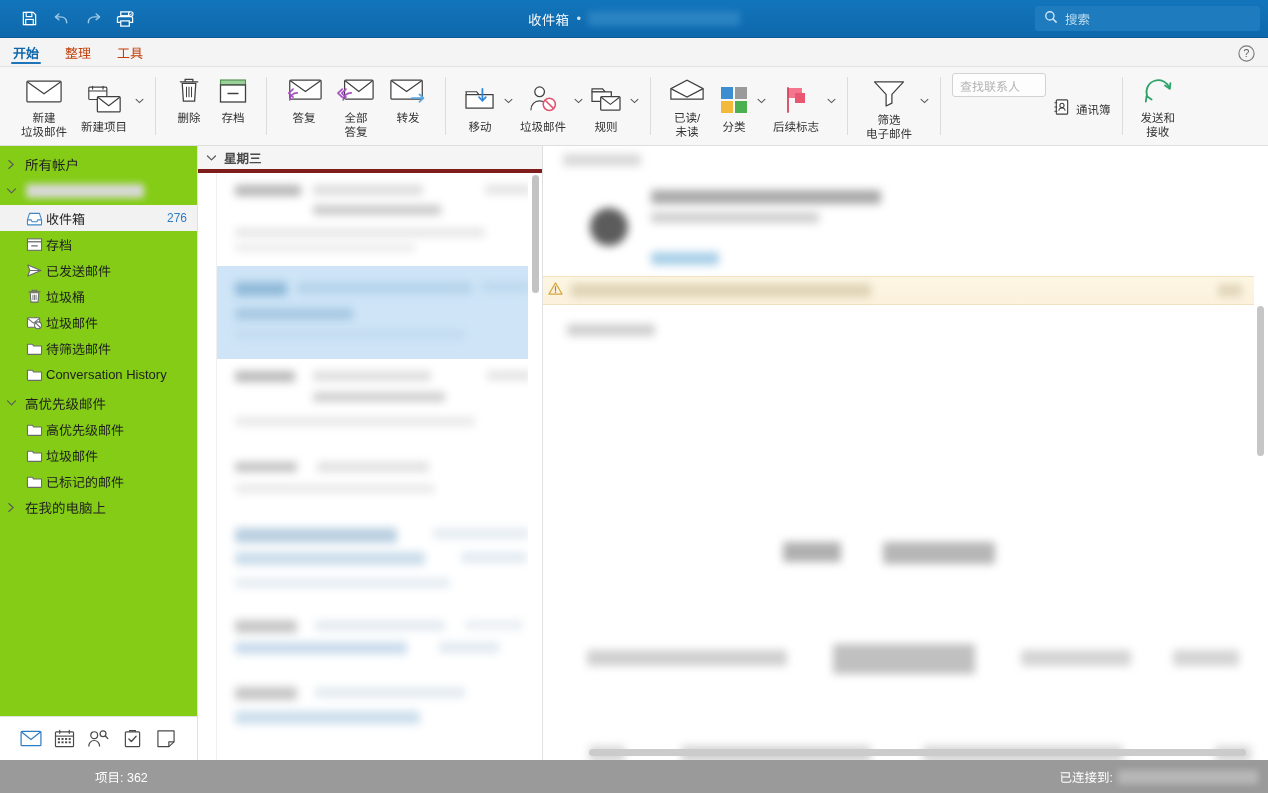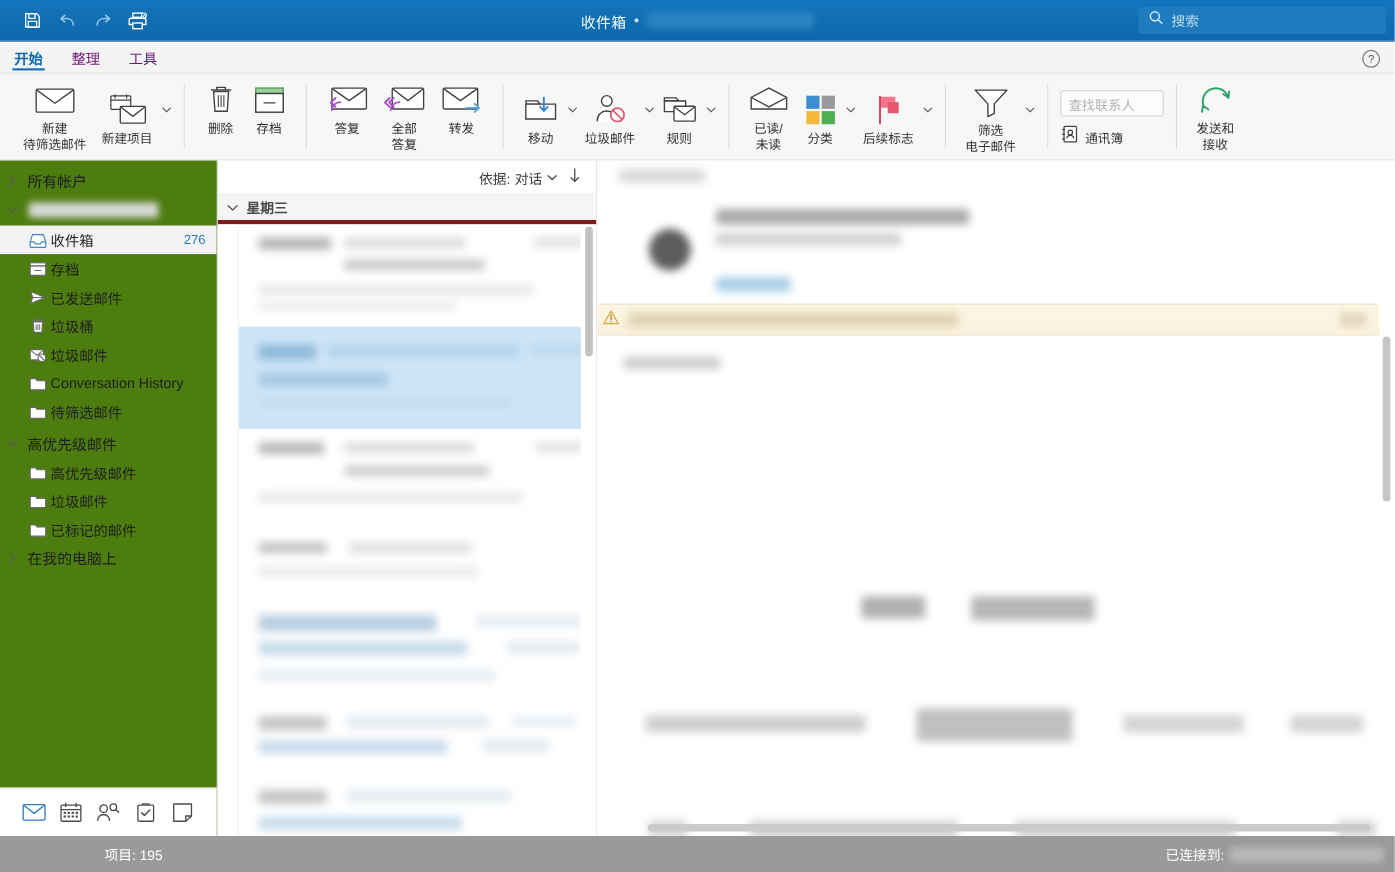--- a/index.html
+++ b/index.html
@@ -51,21 +51,21 @@
   .tabbar {
     height: 29px; flex: 0 0 29px;
     background: #f4f4f4;
     display: flex; align-items: stretch;
     position: relative;
     border-bottom: 1px solid #e3e3e3;
   }
   .tab {
     padding: 0 13px;
     display: flex; align-items: center;
-    font-size: 13px; color: #701a75;
+    font-size: 13px; color: #c2410c;
     position: relative;
   }
   .tab.active { color: #0f68ab; font-weight: 600; }
   .tab.active::after {
     content: ""; position: absolute;
     left: 11px; right: 11px; bottom: 2px; height: 2.5px;
     background: #1e74b8; border-radius: 2px;
   }
   .help-btn {
     position: absolute; right: 10px; top: 3px;
@@ -94,35 +94,35 @@
   .ritem .lbl {
     font-size: 11.5px; color: #333; text-align: center;
     line-height: 1.22; margin-top: 2px; white-space: pre-line;
   }
   .ritem-row { display: flex; align-items: center; }
   .caret { margin-left: 1px; align-self: center; margin-top: -14px; }
   
   .rstack { display: flex; flex-direction: column; justify-content: center; padding: 5px 6px 0; gap: 6px; }
   .rsmall { display: flex; align-items: center; gap: 6px; }
   .rsmall .lbl { font-size: 11.5px; color: #333; }
-  .contact-col { display: flex; flex-direction: column; justify-content: center; padding: 6px 8px 0; gap: 7px; }
+  .contact-col { display: flex; flex-direction: row; justify-content: space-between; padding: 6px 8px 0; gap: 7px; }
   .contact-input {
     width: 94px; height: 24px;
     border: 1px solid #d2d2d2; border-radius: 3px; background: #fdfdfd;
     font-size: 12px; color: #b3b3b3; padding: 0 7px;
     display: flex; align-items: center;
   }
 
   
   .body { flex: 1 1 auto; display: flex; min-height: 0; }
 
   
   .sidebar {
     width: 198px; flex: 0 0 198px;
-    background: #4d7c0f;
+    background: #84cc16;
     border-right: 1px solid #e0e0e0;
     display: flex; flex-direction: column;
     min-height: 0;
   }
   .folders { flex: 1 1 auto; overflow: hidden; padding-top: 5px; }
   .frow {
     display: flex; align-items: center;
     height: 26px; padding-right: 10px;
     font-size: 13px; color: #1f1f1f;
     white-space: nowrap;
@@ -315,21 +315,21 @@
 
     <div class="rgroup">
       <div class="ritem">
         <div class="ico">
           <svg width="38" height="28" viewBox="0 0 40 29">
               <rect x="2" y="4" width="36" height="22" rx="1.2" fill="#fff" stroke="#404040" stroke-width="1.3"></rect>
               <path d="M2.6 5L20 17.5 37.4 5" fill="none" stroke="#404040" stroke-width="1.3"></path>
             </svg>
         </div>
         <div class="lbl">新建
-待筛选邮件</div>
+垃圾邮件</div>
       </div>
       <div class="ritem-row">
         <div class="ritem">
           <div class="ico">
             <svg width="38" height="30" viewBox="0 0 40 31">
                 <rect x="4" y="2" width="19" height="13" rx="1" fill="#fff" stroke="#404040" stroke-width="1.2"></rect>
                 <path d="M4 6h19" stroke="#404040" stroke-width="1.1"></path>
                 <path d="M8 1v3M19 1v3" stroke="#404040" stroke-width="1.2" stroke-linecap="round"></path>
                 <rect x="13" y="12" width="24" height="16" rx="1" fill="#fff" stroke="#404040" stroke-width="1.3"></rect>
                 <path d="M13.5 12.7L25 21.5l11.5-8.8" fill="none" stroke="#404040" stroke-width="1.3"></path>
@@ -656,30 +656,30 @@
           </span>
           <span class="fname">垃圾邮件</span>
         </div>
 
         <div class="frow lvl1">
           <span class="ficon">
             <svg width="17" height="15" viewBox="0 0 18 16">
                 <path d="M1.5 3.5h5.2L8.2 5.4H16.5v8.2a.7.7 0 01-.7.7H2.2a.7.7 0 01-.7-.7z" fill="#fff" stroke="#6b6b6b" stroke-width="1.15" stroke-linejoin="round"></path>
               </svg>
           </span>
-          <span class="fname">Conversation History</span>
+          <span class="fname">待筛选邮件</span>
         </div>
 
         <div class="frow lvl1">
           <span class="ficon">
             <svg width="17" height="15" viewBox="0 0 18 16">
                 <path d="M1.5 3.5h5.2L8.2 5.4H16.5v8.2a.7.7 0 01-.7.7H2.2a.7.7 0 01-.7-.7z" fill="#fff" stroke="#6b6b6b" stroke-width="1.15" stroke-linejoin="round"></path>
               </svg>
           </span>
-          <span class="fname">待筛选邮件</span>
+          <span class="fname">Conversation History</span>
         </div>
 
         <div class="frow root" style="margin-top:3px;">
           <span class="chev">
             <svg width="11" height="8" viewBox="0 0 12 9">
                 <path d="M1.5 2.2L6 6.6l4.5-4.4" fill="none" stroke="#5a5a5a" stroke-width="1.25" stroke-linecap="round" stroke-linejoin="round"></path>
               </svg>
           </span>
           <span class="fname">高优先级邮件</span>
         </div>
@@ -763,37 +763,20 @@
         <div class="navbtn">
           <svg width="20" height="19" viewBox="0 0 21 20">
               <path d="M2 2h17v11.5L13.5 18.5H2z" fill="#fff" stroke="#4a4a4a" stroke-width="1.25" stroke-linejoin="round"></path>
               <path d="M19 13.5h-5.5v5" fill="none" stroke="#4a4a4a" stroke-width="1.25" stroke-linejoin="round"></path>
             </svg>
         </div>
       </div>
     </div>
 
     <div class="msglist">
-      <div class="sortbar">
-        <div class="sortlabel">
-          <span>依据:</span>
-          <span>对话</span>
-          <span>
-            <svg width="10" height="7" viewBox="0 0 11 8">
-                <path d="M1.3 2L5.5 6 9.7 2" fill="none" stroke="#4a4a4a" stroke-width="1.3" stroke-linecap="round" stroke-linejoin="round"></path>
-              </svg>
-          </span>
-        </div>
-        <span>
-          <svg width="11" height="15" viewBox="0 0 12 16">
-              <path d="M6 1.5v12" stroke="#4a4a4a" stroke-width="1.3" stroke-linecap="round"></path>
-              <path d="M2.4 10.2L6 13.9l3.6-3.7" fill="none" stroke="#4a4a4a" stroke-width="1.3" stroke-linecap="round" stroke-linejoin="round"></path>
-            </svg>
-        </span>
-      </div>
 
       <div class="grouphdr">
         <span>
           <svg width="11" height="8" viewBox="0 0 12 9">
               <path d="M1.5 2.2L6 6.6l4.5-4.4" fill="none" stroke="#5a5a5a" stroke-width="1.4" stroke-linecap="round" stroke-linejoin="round"></path>
             </svg>
         </span>
         <span>星期三</span>
       </div>
 
@@ -922,20 +905,20 @@
         <div class="rd-hscroll"></div>
       </div>
 
       <div class="rd-scroll">
         <div class="thumb"></div>
       </div>
     </div>
   </div>
 
   <div class="statusbar">
-    <span class="status-left">项目: 195</span>
+    <span class="status-left">项目: 362</span>
     <span class="status-right">
       <span>已连接到:</span>
       <span class="status-redact"></span>
     </span>
   </div>
 
 </div>
 
 </body></html>

